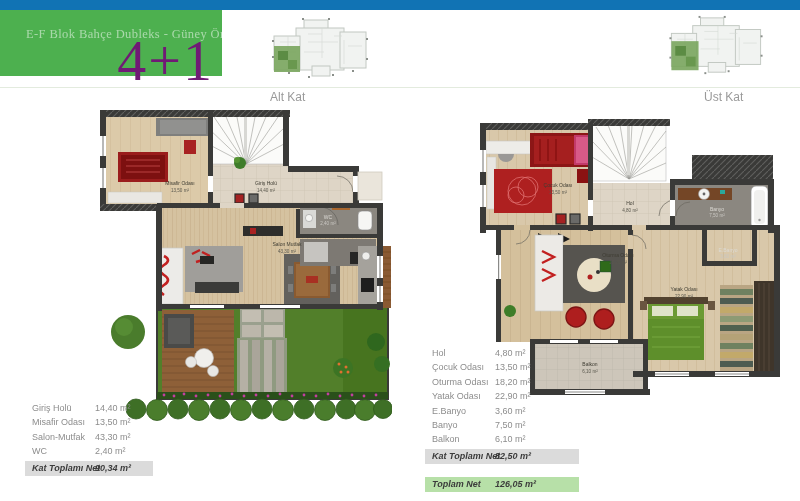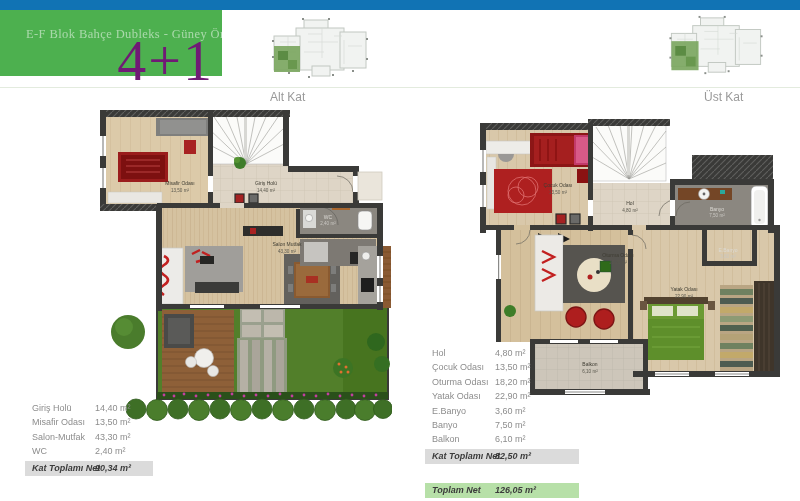--- a/index.html
+++ b/index.html
@@ -561,19 +561,19 @@
       <span class="val">7,50 m²</span>
     </div>
     <div class="trow">
       <span>Balkon</span>
       <span class="val">6,10 m²</span>
     </div>
     <div class="totalbar">
       <span>Kat Toplamı Net</span>
       <span class="val">82,50  m²</span>
     </div>
-    <div class="totalbar green" style="margin-top:19px">
+    <div class="totalbar green" style="margin-top:13px">
       <span>Toplam Net</span>
       <span class="val">126,05  m²</span>
     </div>
   </div>
 
 </div>
 
 </body></html>

